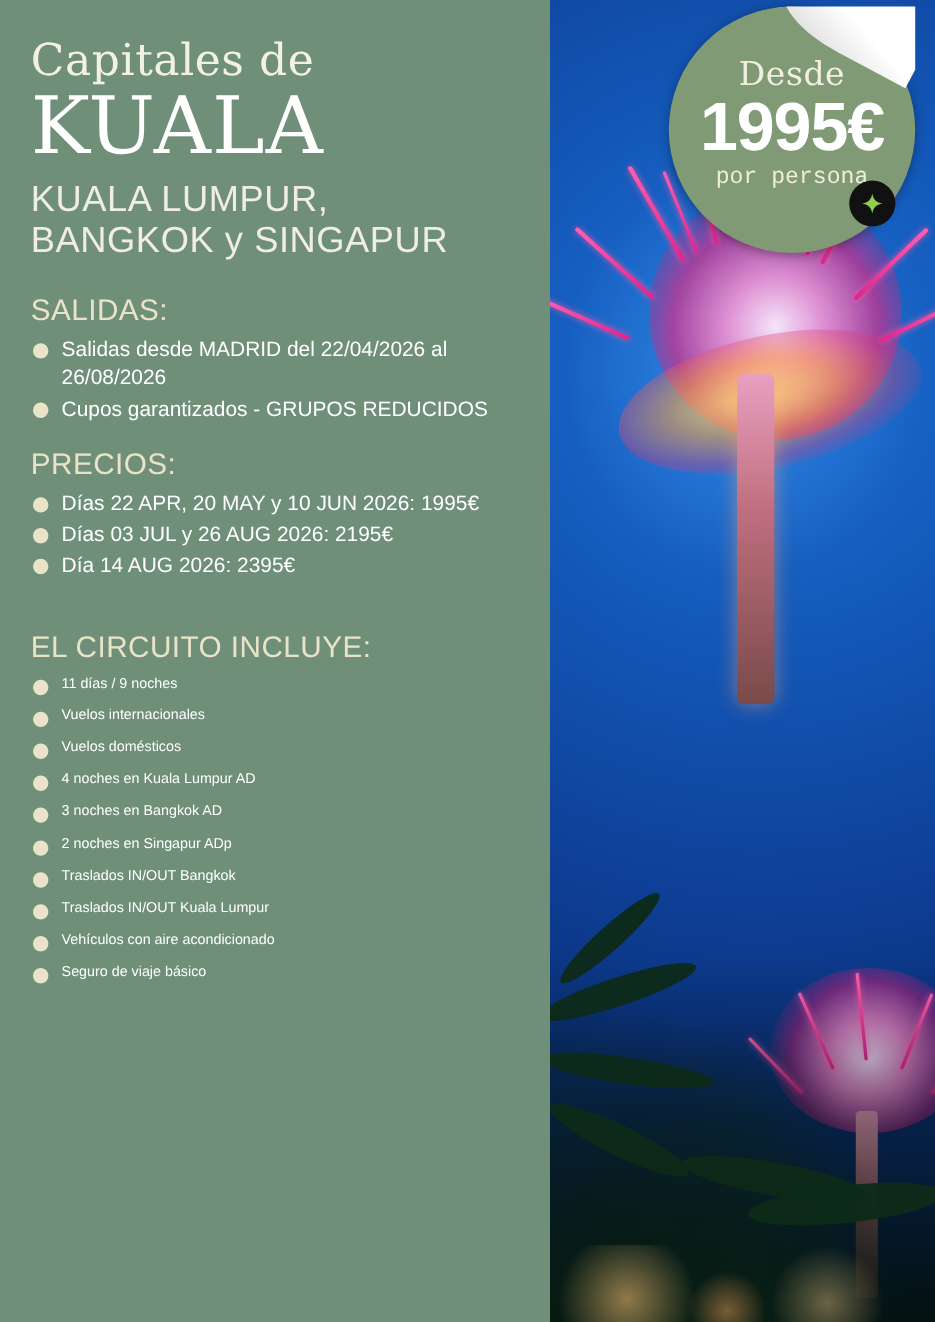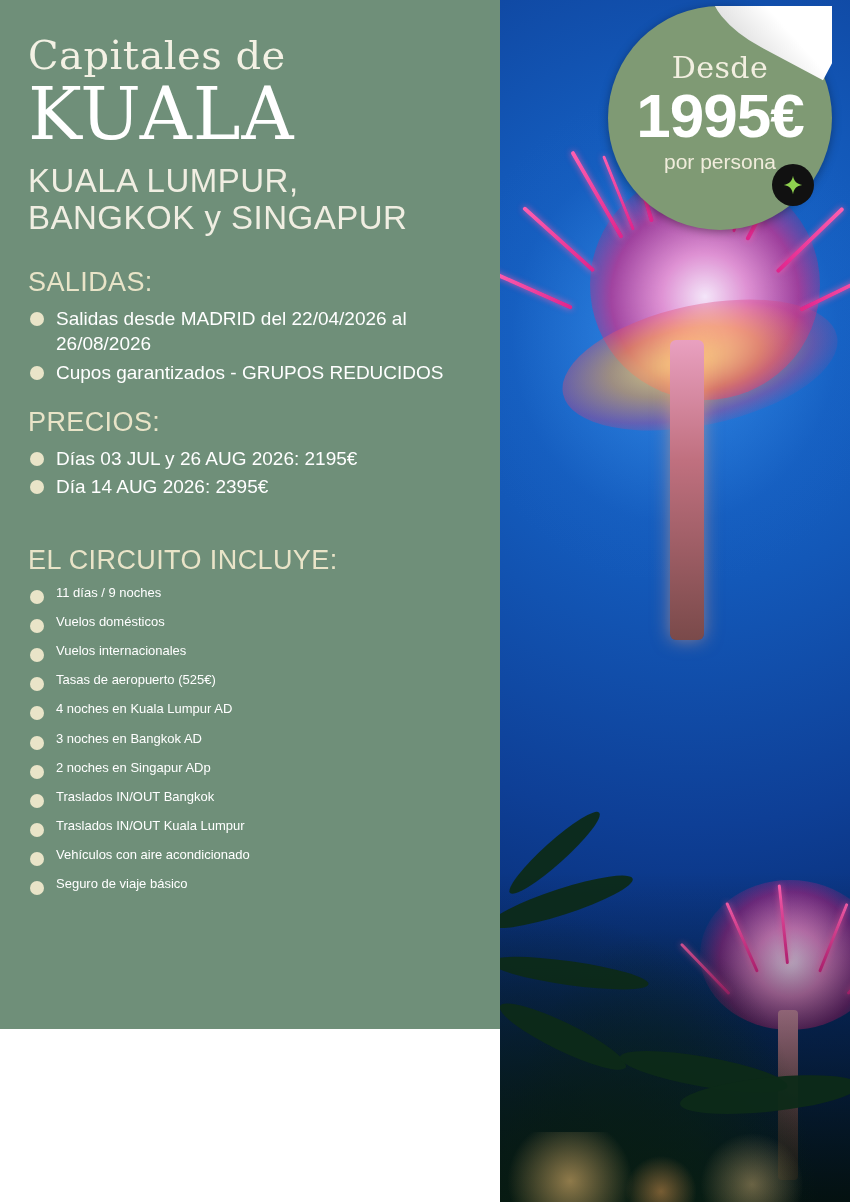--- a/index.html
+++ b/index.html
@@ -18,21 +18,21 @@
     width: 850px;
     height: 1202px;
     overflow: hidden;
   }
 
   
   .left-panel {
     position: absolute;
     left: 0; top: 0;
     width: 500px;
-    height: 1029px;
+    height: 1202px;
     background: #6f8f79;
     box-sizing: border-box;
     padding: 34px 28px 20px 28px;
   }
   .title-small {
     font-family: "DejaVu Serif", serif;
     font-weight: 400;
     font-size: 40px;
     color: #f3f1e4;
     letter-spacing: 0.5px;
@@ -234,21 +234,21 @@
   .badge-price {
     font-family: "Liberation Sans", sans-serif;
     font-weight: bold;
     font-size: 62px;
     line-height: 0.95;
     letter-spacing: -1px;
     margin-top: 2px;
     color: #ffffff;
   }
   .badge-per {
-    font-family: Liberation Sans, sans-serif;
+    font-family: Liberation Mono, monospace;
     font-size: 21px;
     color: #f0ecdb;
     margin-top: 4px;
   }
   .badge-corner {
     position: absolute;
     right: 0;
     top: 0;
     width: 120px;
     height: 78px;
@@ -296,34 +296,34 @@
       <div class="section-head">SALIDAS:</div>
       <ul class="bullets">
         <li>Salidas desde MADRID del 22/04/2026 al 26/08/2026</li>
         <li>Cupos garantizados - GRUPOS REDUCIDOS</li>
       </ul>
     </div>
 
     <div class="section">
       <div class="section-head">PRECIOS:</div>
       <ul class="bullets">
+        <li>Días 22 APR, 20 MAY y 10 JUN 2026: 1995€</li>
         <li>Días 03 JUL y  26 AUG 2026: 2195€</li>
         <li>Día 14 AUG 2026: 2395€</li>
       </ul>
     </div>
 
     <div class="spacer-lg"></div>
 
     <div class="section">
       <div class="section-head">EL CIRCUITO INCLUYE:</div>
       <ul class="bullets includes">
         <li>11 días / 9 noches</li>
+        <li>Vuelos internacionales</li>
         <li>Vuelos domésticos</li>
-        <li>Vuelos internacionales</li>
-        <li>Tasas de aeropuerto (525€)</li>
         <li>4 noches en Kuala Lumpur AD</li>
         <li>3 noches en Bangkok AD</li>
         <li>2 noches en Singapur ADp</li>
         <li>Traslados IN/OUT Bangkok</li>
         <li>Traslados IN/OUT Kuala Lumpur</li>
         <li>Vehículos con aire acondicionado</li>
         <li>Seguro de viaje básico</li>
       </ul>
     </div>
   </div>

